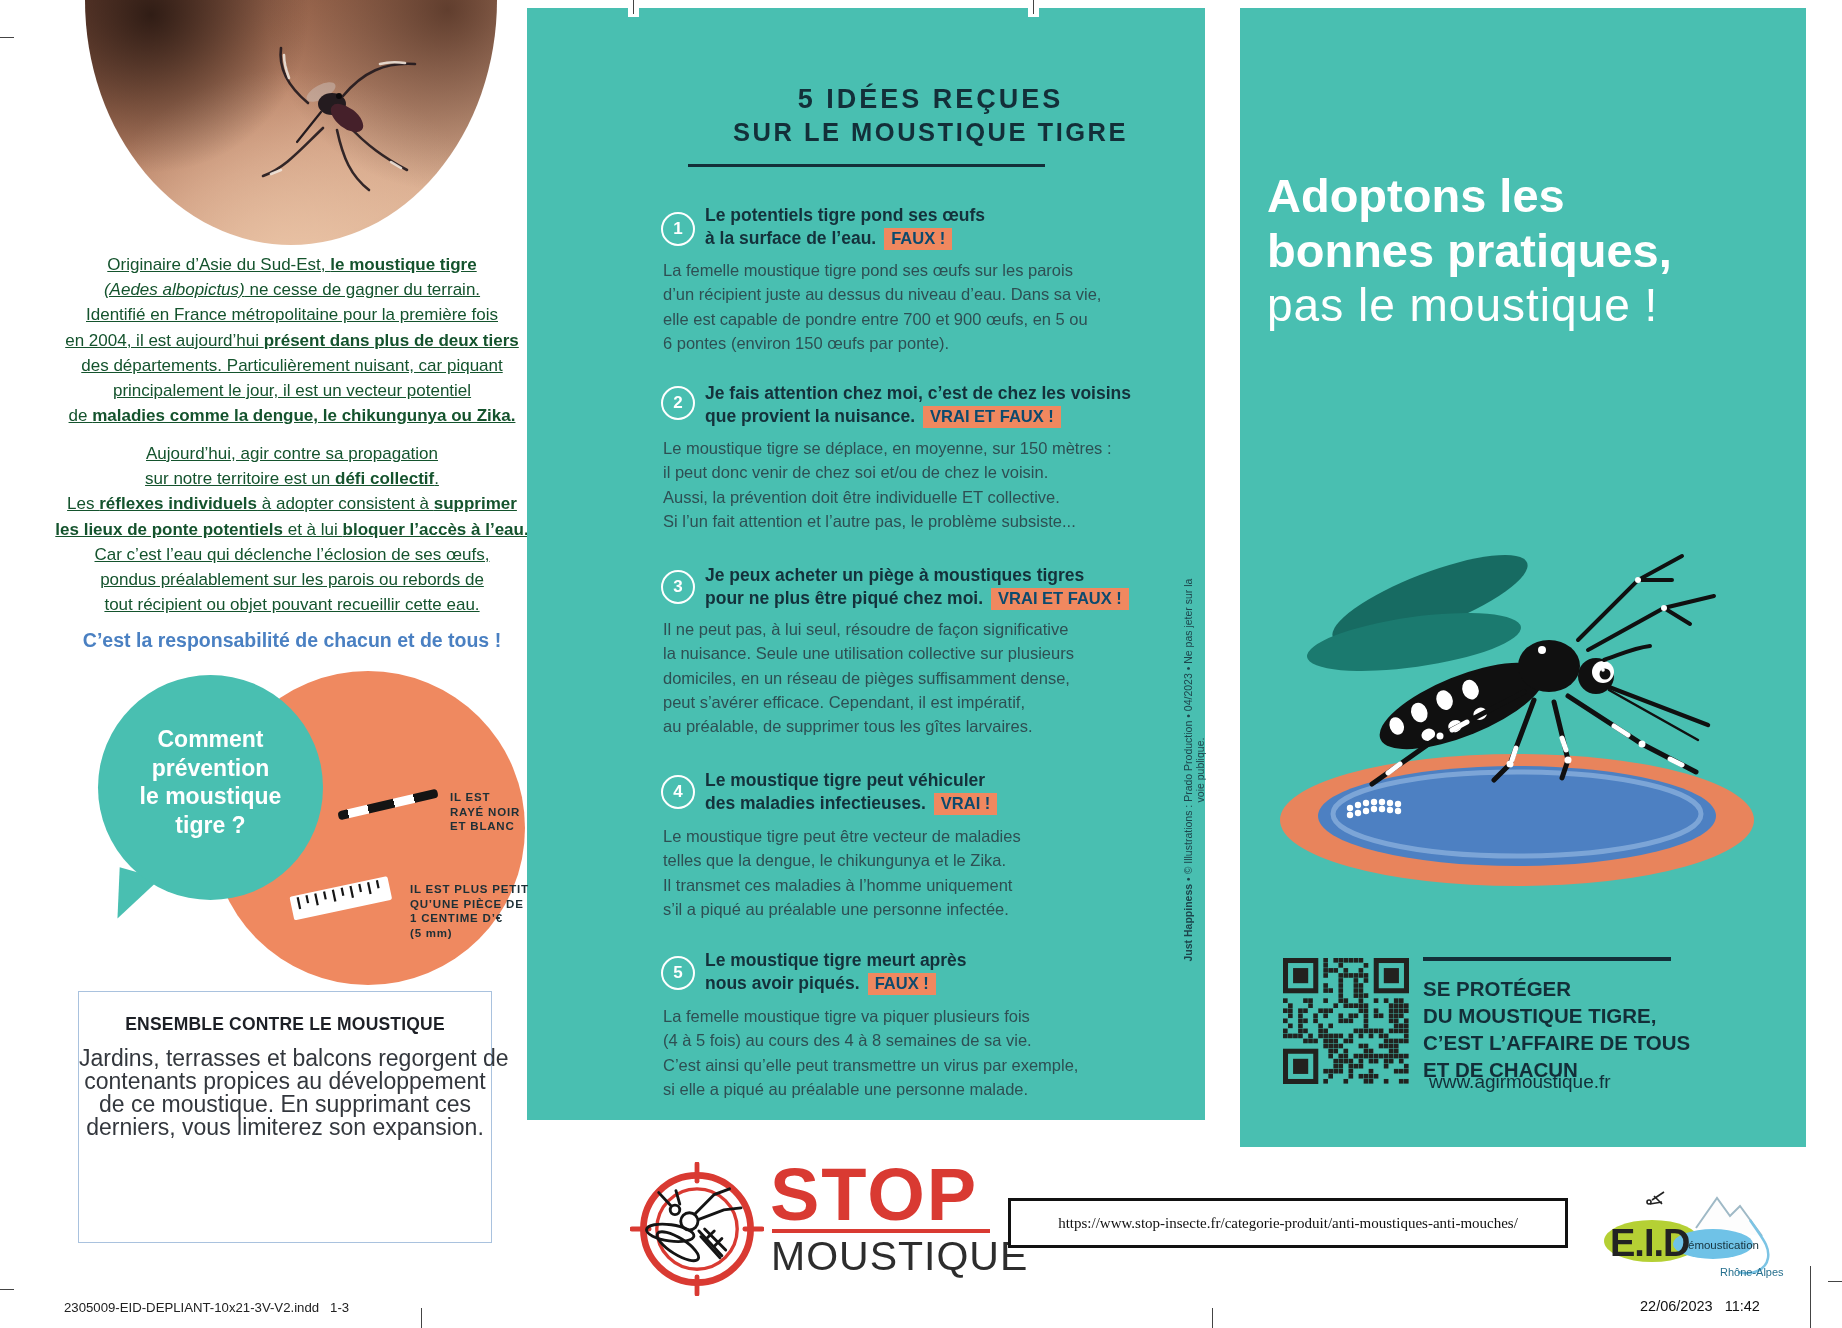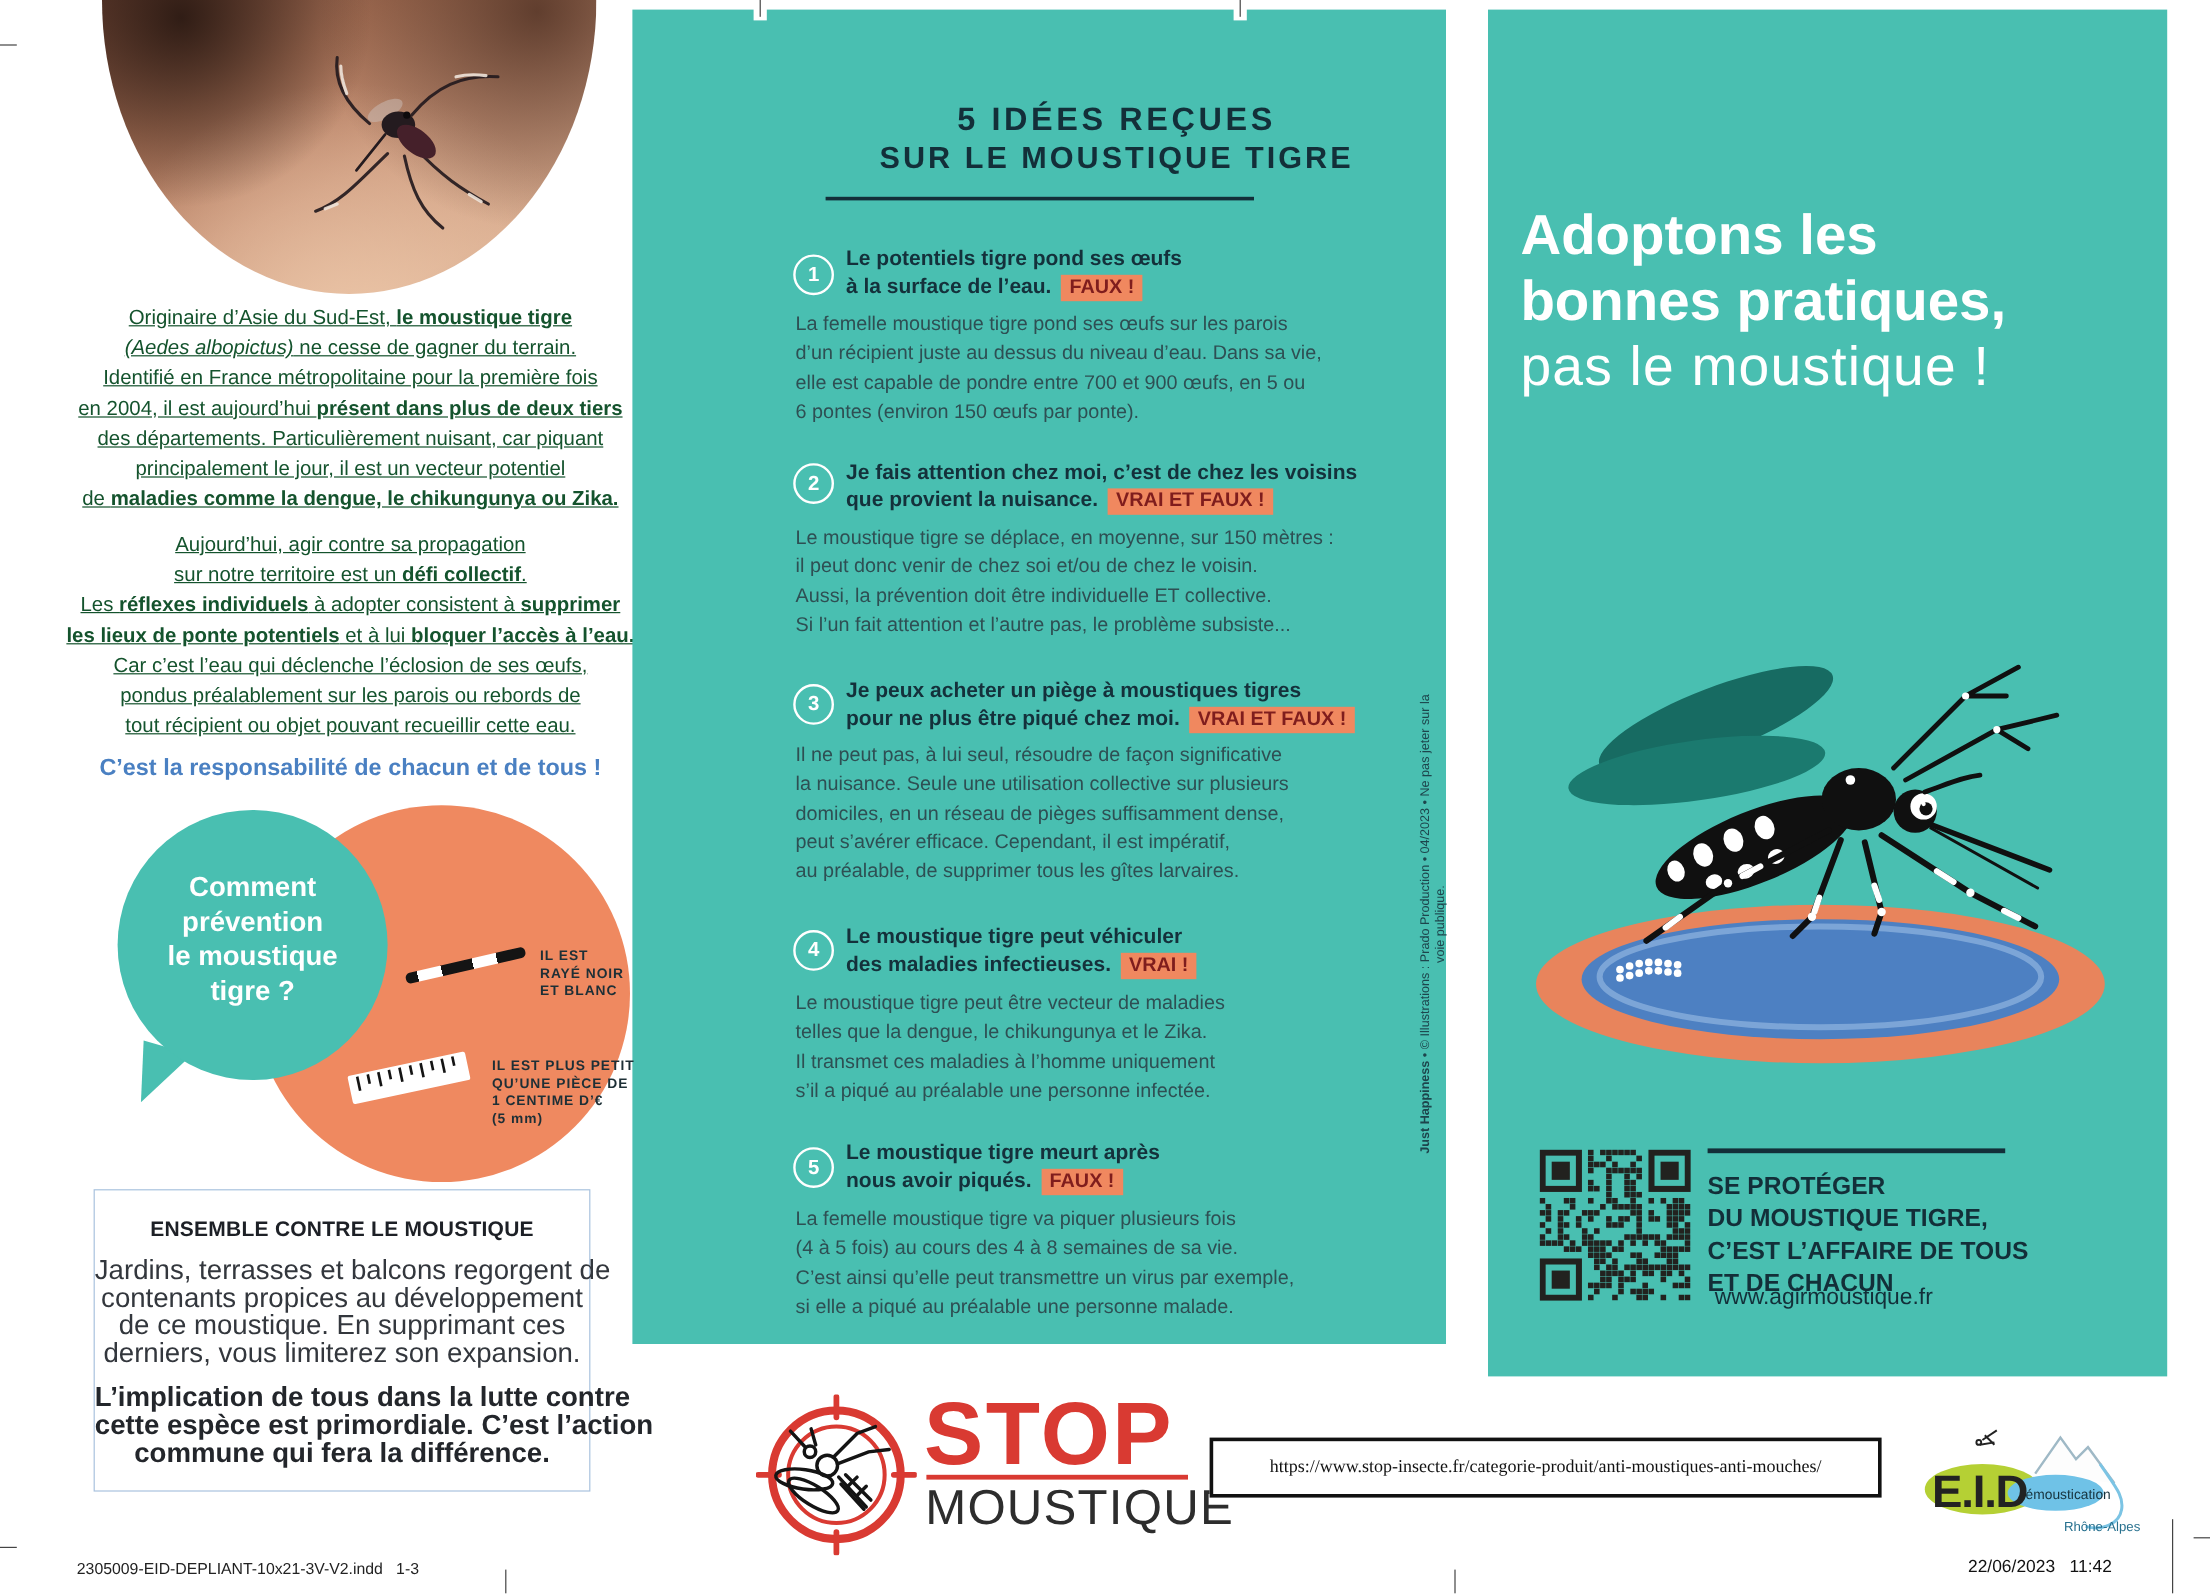--- a/index.html
+++ b/index.html
@@ -33,21 +33,21 @@
   .ebox-title{margin-top:22px;font-size:17.5px;font-weight:bold;color:#1d2026;letter-spacing:.2px;}
   .ebox p{white-space:pre;font-size:23px;line-height:23px;color:#33373d;margin:12px 0 0;}
   .ebox p.b2{font-weight:bold;color:#23262b;margin-top:14px;}
   
   .mid{left:527px;top:8px;width:678px;height:1112px;background:#49bfb1;}
   .mtitle{left:527px;width:807px;text-align:center;color:#132f39;font-weight:bold;}
   .mrule{left:688px;top:164px;width:357px;height:2.5px;background:#132f39;}
   .num{width:30px;height:30px;border:2px solid #fff;border-radius:50%;color:#fff;
     font-weight:bold;font-size:17px;text-align:center;line-height:30px;left:661px;}
   .ihead{left:705px;white-space:nowrap;color:#14313b;font-weight:bold;font-size:17.5px;line-height:23px;}
-  .badge{display:inline-block;background:#f0885f;color:#7f1d1d;font-weight:bold;font-size:16.5px;
+  .badge{display:inline-block;background:#f0885f;color:#0c4a6e;font-weight:bold;font-size:16.5px;
     padding:1px 7px 3px;margin-left:8px;line-height:18px;}
   .ibody{left:663px;white-space:pre;color:#2e4f53;font-size:16.5px;line-height:24.3px;}
   .credit{left:992px;top:570px;width:400px;height:16px;transform:translate(-50%,-50%) rotate(-90deg);
     transform-origin:center;position:absolute;text-align:center;font-size:10.5px;color:#1d454c;
     left:1190px;top:770px;}
   
   .rgt{left:1240px;top:8px;width:566px;height:1139px;background:#49bfb1;}
   .rtitle-b{left:1267px;top:168px;white-space:pre;color:#fff;font-weight:bold;font-size:47px;line-height:55px;}
   .rtitle-l{left:1267px;top:278px;color:#fff;font-size:46px;letter-spacing:1px;}
   .rrule{left:1423px;top:957px;width:248px;height:4px;background:#132f39;}
@@ -140,23 +140,20 @@
 QU’UNE PIÈCE DE
 1 CENTIME D’€
 (5 mm)</div>
 
 <div class="abs ebox">
   <div class="ebox-title">ENSEMBLE CONTRE LE MOUSTIQUE</div>
   <p>Jardins, terrasses et balcons regorgent de
 contenants propices au développement
 de ce moustique. En supprimant ces
 derniers, vous limiterez son expansion.</p>
-  <p class="b2">L’implication de tous dans la lutte contre
-cette espèce est primordiale. C’est l’action
-commune qui fera la différence.</p>
 </div>
 
 <div class="abs mid"></div>
 <div class="abs mtitle" style="top:84px;font-size:27px;letter-spacing:3px">5 IDÉES REÇUES</div>
 <div class="abs mtitle" style="top:118px;font-size:25.5px;letter-spacing:2.5px">SUR LE MOUSTIQUE TIGRE</div>
 <div class="abs mrule"></div>
 
 <div class="abs num" style="top:212px">1</div>
 <div class="abs ihead" style="top:204px">
   <span>Le potentiels tigre pond ses œufs</span><br>

